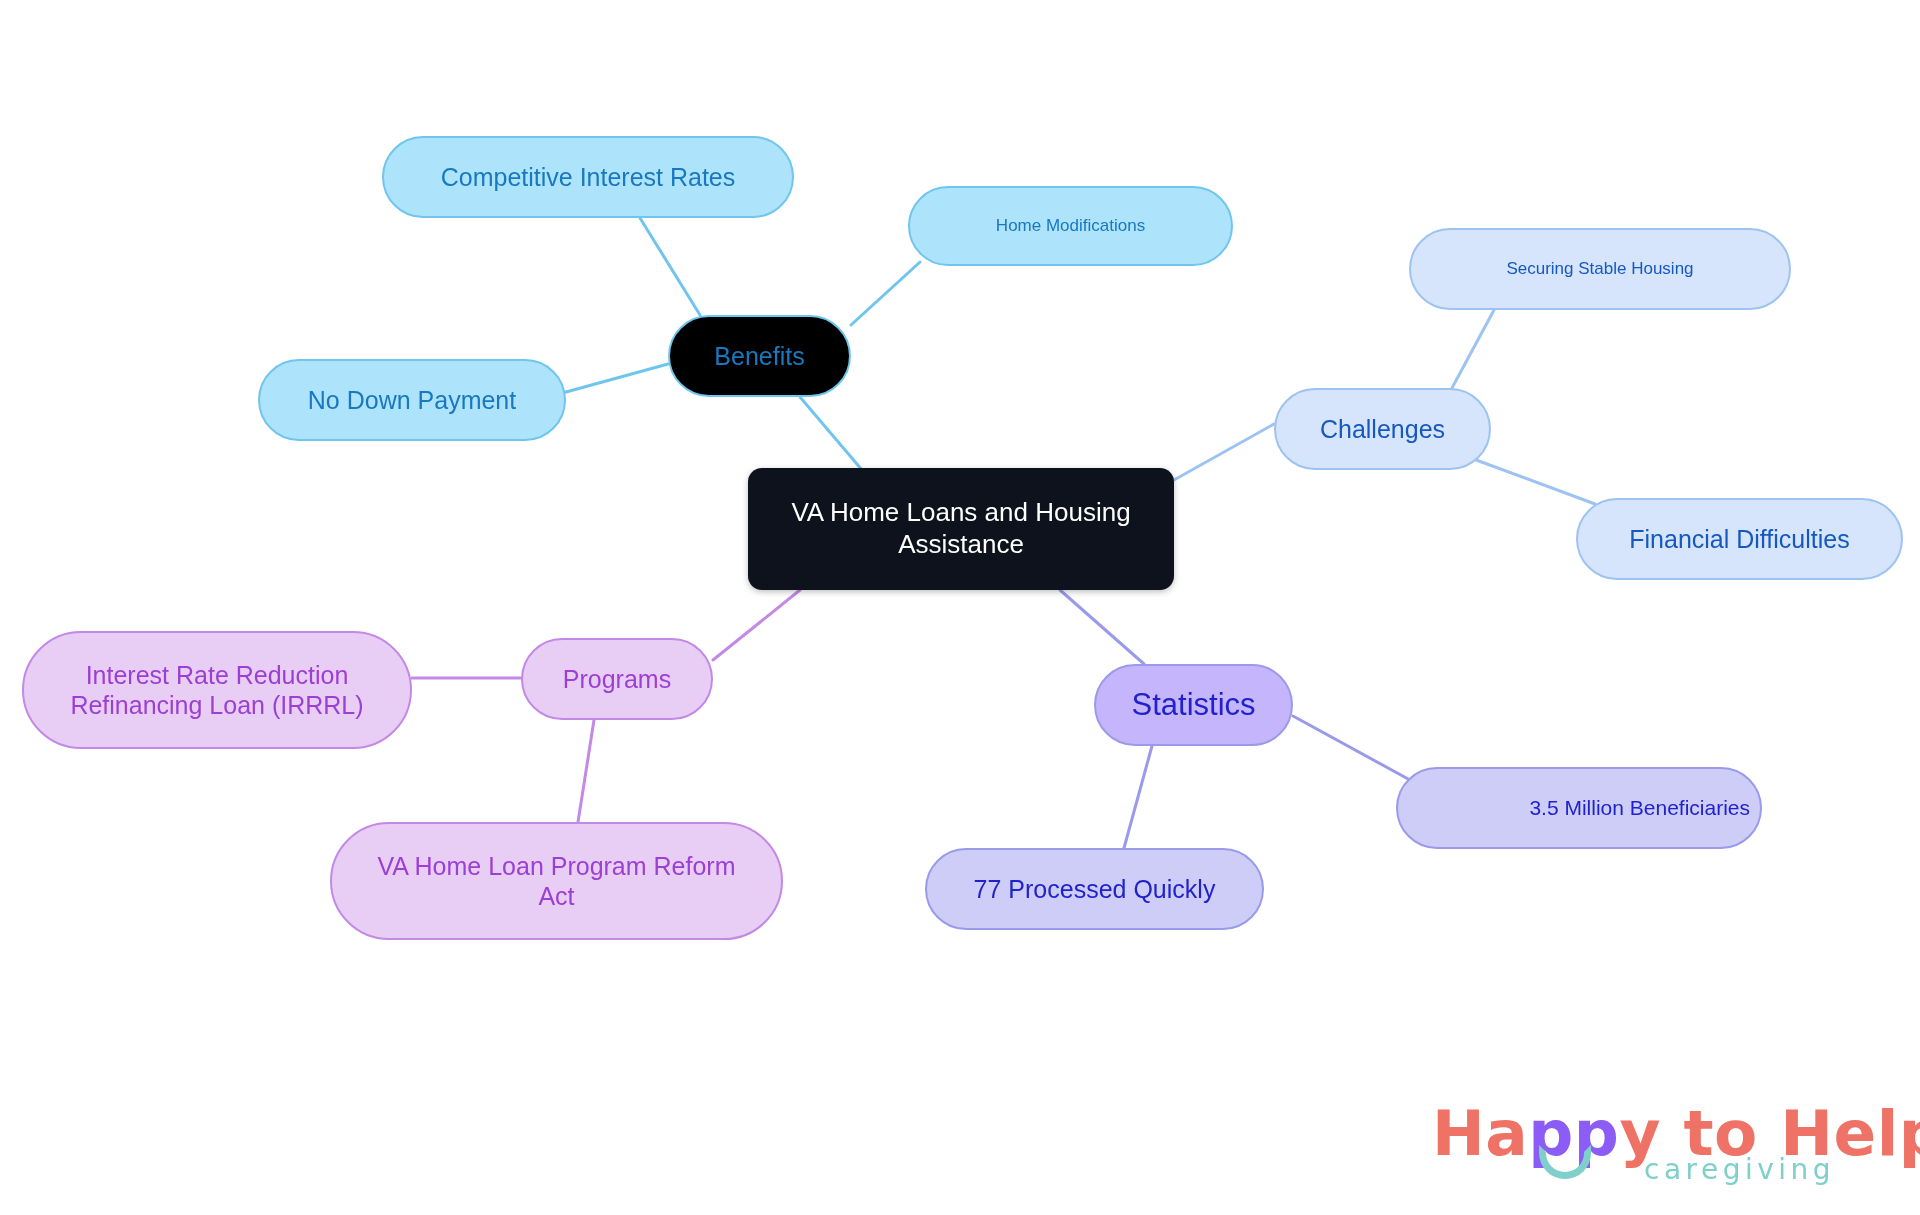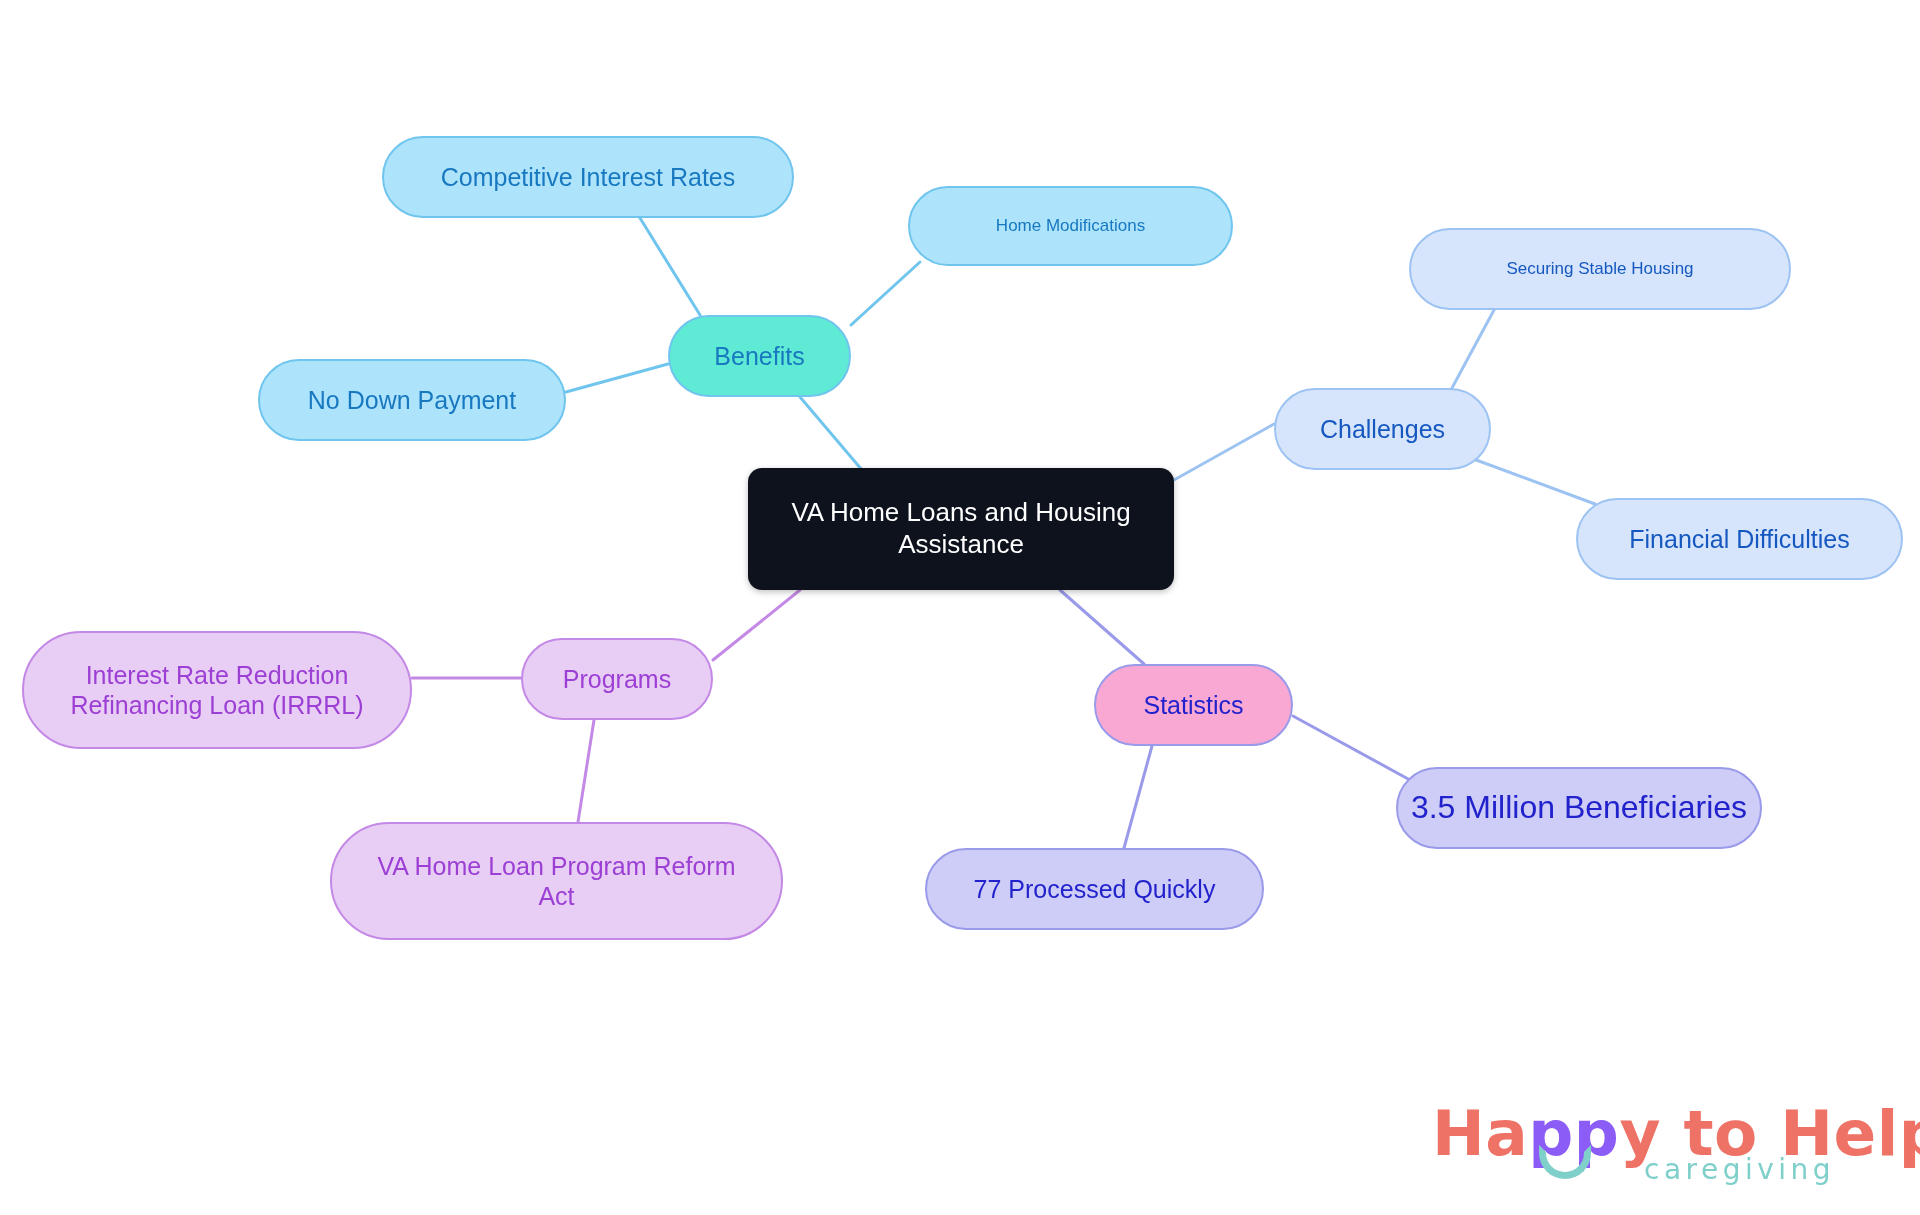--- a/index.html
+++ b/index.html
@@ -103,34 +103,34 @@
       <line x1="1468" y1="457" x2="1595" y2="504" stroke="#9dc3f2" stroke-width="3" stroke-linecap="round"></line>
       <line x1="800" y1="590" x2="713" y2="660" stroke="#c489e6" stroke-width="3" stroke-linecap="round"></line>
       <line x1="521" y1="678" x2="412" y2="678" stroke="#c489e6" stroke-width="3" stroke-linecap="round"></line>
       <line x1="594" y1="720" x2="578" y2="822" stroke="#c489e6" stroke-width="3" stroke-linecap="round"></line>
       <line x1="1060" y1="590" x2="1144" y2="664" stroke="#9a9aea" stroke-width="3" stroke-linecap="round"></line>
       <line x1="1293" y1="716" x2="1410" y2="780" stroke="#9a9aea" stroke-width="3" stroke-linecap="round"></line>
       <line x1="1152" y1="746" x2="1124" y2="848" stroke="#9a9aea" stroke-width="3" stroke-linecap="round"></line>
     </svg>
   <div id="nodes">
       <div class="node root" style="left: 748px; top: 468px; width: 426px; height: 122px; background: rgb(13, 18, 28); color: rgb(255, 255, 255); font-size: 26px;"><span>VA Home Loans and Housing Assistance</span></div>
-      <div class="node branch" style="left: 668px; top: 315px; width: 183px; height: 82px; background: #5eead4; border-color: rgb(111, 197, 238); color: rgb(24, 120, 192); font-size: 25px;"><span>Benefits</span></div>
+      <div class="node branch" style="left: 668px; top: 315px; width: 183px; height: 82px; background: #000000; border-color: rgb(111, 197, 238); color: rgb(24, 120, 192); font-size: 25px;"><span>Benefits</span></div>
       <div class="node leaf" style="left: 382px; top: 136px; width: 412px; height: 82px; background: rgb(173, 228, 251); border-color: rgb(111, 197, 238); color: rgb(24, 120, 192); font-size: 25px;"><span>Competitive Interest Rates</span></div>
       <div class="node leaf" style="left: 908px; top: 186px; width: 325px; height: 80px; background: rgb(173, 228, 251); border-color: rgb(111, 197, 238); color: rgb(24, 120, 192); font-size: 17px;"><span>Home Modifications</span></div>
       <div class="node leaf" style="left: 258px; top: 359px; width: 308px; height: 82px; background: rgb(173, 228, 251); border-color: rgb(111, 197, 238); color: rgb(24, 120, 192); font-size: 25px;"><span>No Down Payment</span></div>
       <div class="node branch" style="left: 1274px; top: 388px; width: 217px; height: 82px; background: rgb(214, 229, 252); border-color: rgb(157, 195, 242); color: rgb(21, 88, 192); font-size: 25px;"><span>Challenges</span></div>
       <div class="node leaf" style="left: 1409px; top: 228px; width: 382px; height: 82px; background: rgb(214, 229, 252); border-color: rgb(157, 195, 242); color: rgb(21, 88, 192); font-size: 17px;"><span>Securing Stable Housing</span></div>
       <div class="node leaf" style="left: 1576px; top: 498px; width: 327px; height: 82px; background: rgb(214, 229, 252); border-color: rgb(157, 195, 242); color: rgb(21, 88, 192); font-size: 25px;"><span>Financial Difficulties</span></div>
       <div class="node branch" style="left: 521px; top: 638px; width: 192px; height: 82px; background: rgb(232, 205, 245); border-color: rgb(196, 137, 230); color: rgb(156, 63, 212); font-size: 25px;"><span>Programs</span></div>
       <div class="node leaf" style="left: 22px; top: 619px; width: 390px; height: 118px; background: rgb(232, 205, 245); border-color: rgb(196, 137, 230); color: rgb(156, 63, 212); font-size: 25px; margin-top: 12px;"><span>Interest Rate Reduction
 Refinancing Loan (IRRRL)</span></div>
       <div class="node leaf" style="left: 330px; top: 822px; width: 453px; height: 118px; background: rgb(232, 205, 245); border-color: rgb(196, 137, 230); color: rgb(156, 63, 212); font-size: 25px;"><span>VA Home Loan Program Reform
 Act</span></div>
-      <div class="node branch" style="left: 1094px; top: 664px; width: 199px; height: 82px; background: #f9a8d4; border-color: rgb(154, 154, 234); color: rgb(34, 34, 204); font-size: 25px;"><span>Statistics</span></div>
-      <div class="node leaf" style="left: 1396px; top: 767px; width: 366px; height: 82px; background: rgb(205, 205, 247); border-color: rgb(154, 154, 234); color: rgb(34, 34, 204); font-size: 32px;"><span>3.5 Million Beneficiaries</span></div>
+      <div class="node branch" style="left: 1094px; top: 664px; width: 199px; height: 82px; background: #c4b5fd; border-color: rgb(154, 154, 234); color: rgb(34, 34, 204); font-size: 31px;"><span>Statistics</span></div>
+      <div class="node leaf" style="left: 1396px; top: 767px; width: 366px; height: 82px; background: rgb(205, 205, 247); border-color: rgb(154, 154, 234); color: rgb(34, 34, 204); font-size: 21px; justify-content: flex-end;"><span>3.5 Million Beneficiaries</span></div>
       <div class="node leaf" style="left: 925px; top: 848px; width: 339px; height: 82px; background: rgb(205, 205, 247); border-color: rgb(154, 154, 234); color: rgb(34, 34, 204); font-size: 25px;"><span>77 Processed Quickly</span></div>
     </div>
 
   <div id="logo">
     <div class="logo-main">
       <span style="color: rgb(238, 114, 102);">Ha</span><span style="color: #8b5cf6;">pp</span><span style="color: rgb(238, 114, 102);">y to Help</span>
     </div>
     <div class="logo-smile" style="border-color: transparent rgb(127, 207, 203) rgb(127, 207, 203);"></div>
     <div class="logo-sub" style="color: rgb(127, 207, 203);">caregiving</div>
   </div>

